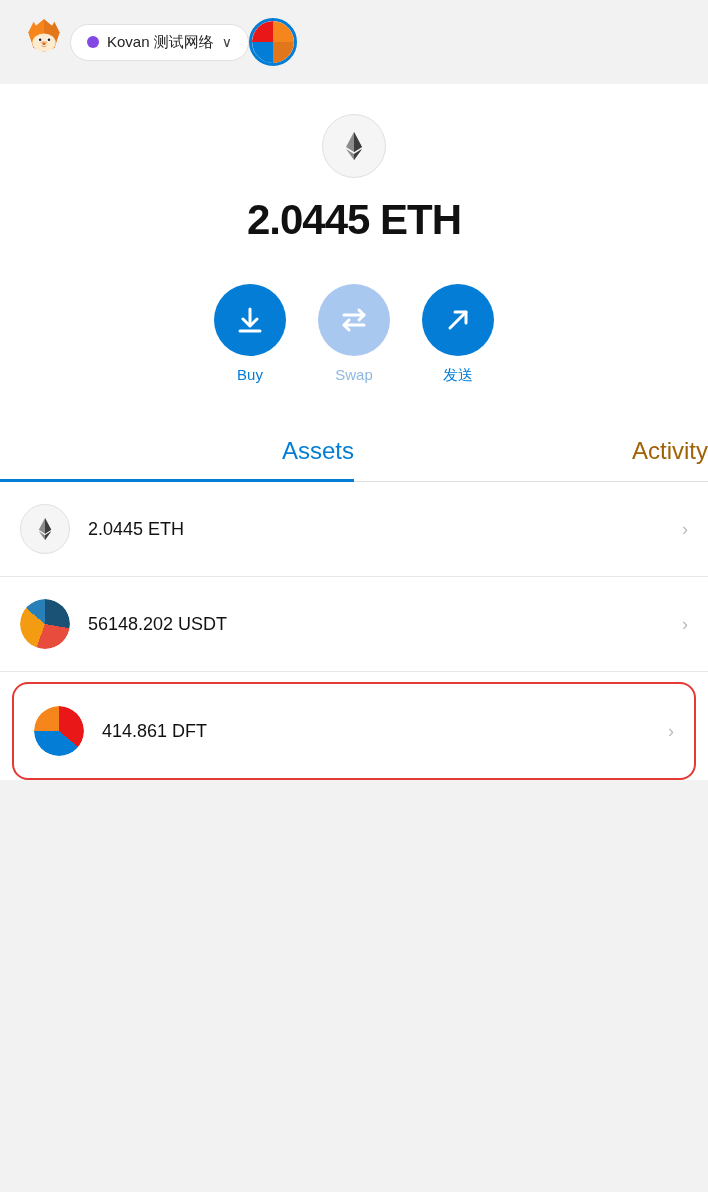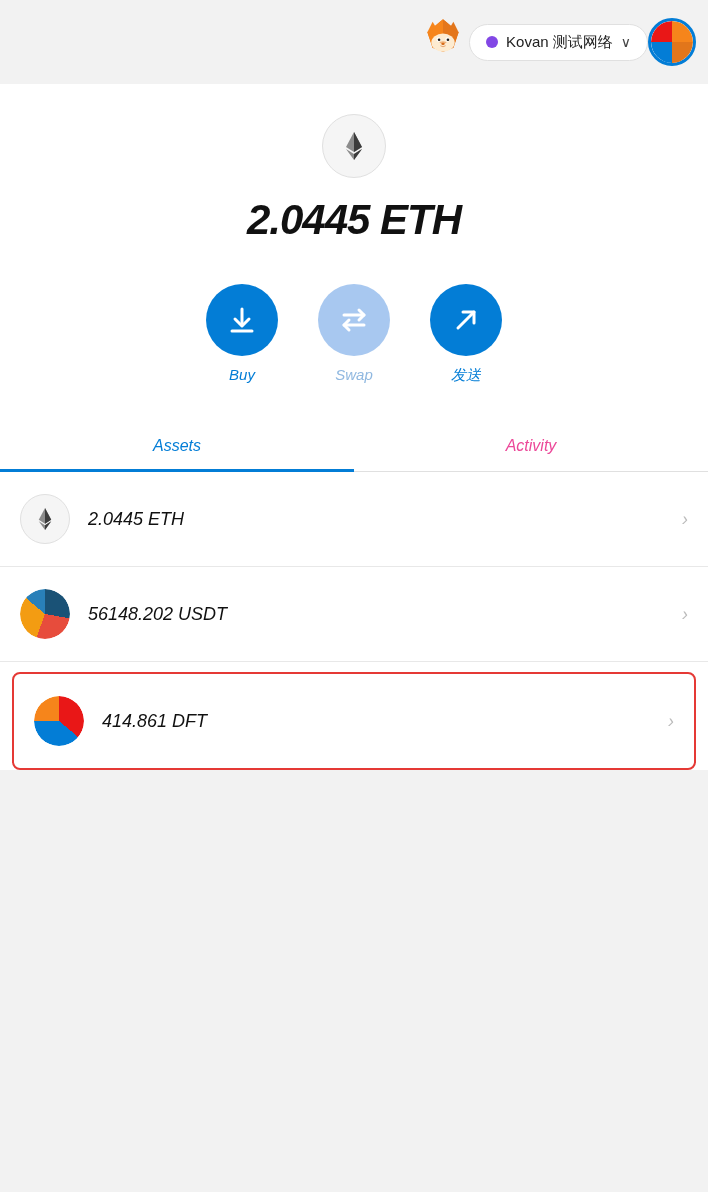--- a/index.html
+++ b/index.html
@@ -8,22 +8,22 @@
       min-height: 1192px;
       background: #f2f2f2;
       font-family: -apple-system, BlinkMacSystemFont, 'Segoe UI', sans-serif;
       overflow-x: hidden;
     }
 
     
     .header {
       display: flex;
       align-items: center;
-      justify-content: flex-end;
-      padding: 14px 12px;
+      justify-content: flex-start;
+      padding: 14px 18px;
       background: #f2f2f2;
     }
     .header-logo {
       width: 52px;
       height: 52px;
     }
     .network-selector {
       display: flex;
       align-items: center;
       gap: 8px;
@@ -70,21 +70,20 @@
       top: 0; left: 0;
       width: 100%; height: 100%;
       background: conic-gradient(#f6851b 0deg 90deg, #e2761b 90deg 180deg, #037dd6 180deg 270deg, #e91717 270deg 360deg);
     }
 
     
     .main-content {
       background: #fff;
       margin: 0;
       padding: 0;
-      font-style: italic;
     }
 
     
     .eth-icon-wrapper {
       display: flex;
       justify-content: center;
       padding-top: 30px;
     }
     .eth-icon-circle {
       width: 64px;
@@ -106,21 +105,21 @@
       font-size: 42px;
       font-weight: 700;
       color: #111;
       letter-spacing: -1px;
     }
 
     
     .action-buttons {
       display: flex;
       justify-content: center;
-      gap: 40px;
+      gap: 32px;
       padding: 10px 0 36px;
     }
     .action-btn-group {
       display: flex;
       flex-direction: column;
       align-items: center;
       gap: 10px;
       cursor: pointer;
     }
     .action-btn-circle {
@@ -147,59 +146,59 @@
       color: #90b8e0;
     }
 
     
     .tabs {
       display: flex;
       border-bottom: 1px solid #e0e0e0;
     }
     .tab {
       flex: 1;
-      text-align: center;
+      text-align: right;
       padding: 16px 0;
-      font-size: 16px;
+      font-size: 24px;
       cursor: pointer;
       position: relative;
     }
     .tab.active {
       color: #037dd6;
       font-weight: 500;
     }
     .tab.active::after {
       content: '';
       position: absolute;
       bottom: -1px;
       left: 0;
       right: 0;
       height: 3px;
       background: #037dd6;
     }
     .tab.inactive {
-      color: #ec4899;
+      color: #a16207;
     }
 
     
     .asset-list {
       padding: 0;
     }
     .asset-item {
       display: flex;
       align-items: center;
       padding: 22px 20px;
       border-bottom: 1px solid #e8e8e8;
       cursor: pointer;
       position: relative;
       background: #fff;
     }
     .asset-item.highlighted {
       border: 2.5px solid #e53935;
-      border-radius: 8px;
+      border-radius: 16px;
       margin: 10px 12px;
       padding: 22px 20px;
     }
     .asset-icon {
       width: 50px;
       height: 50px;
       border-radius: 50%;
       margin-right: 18px;
       flex-shrink: 0;
       display: flex;

